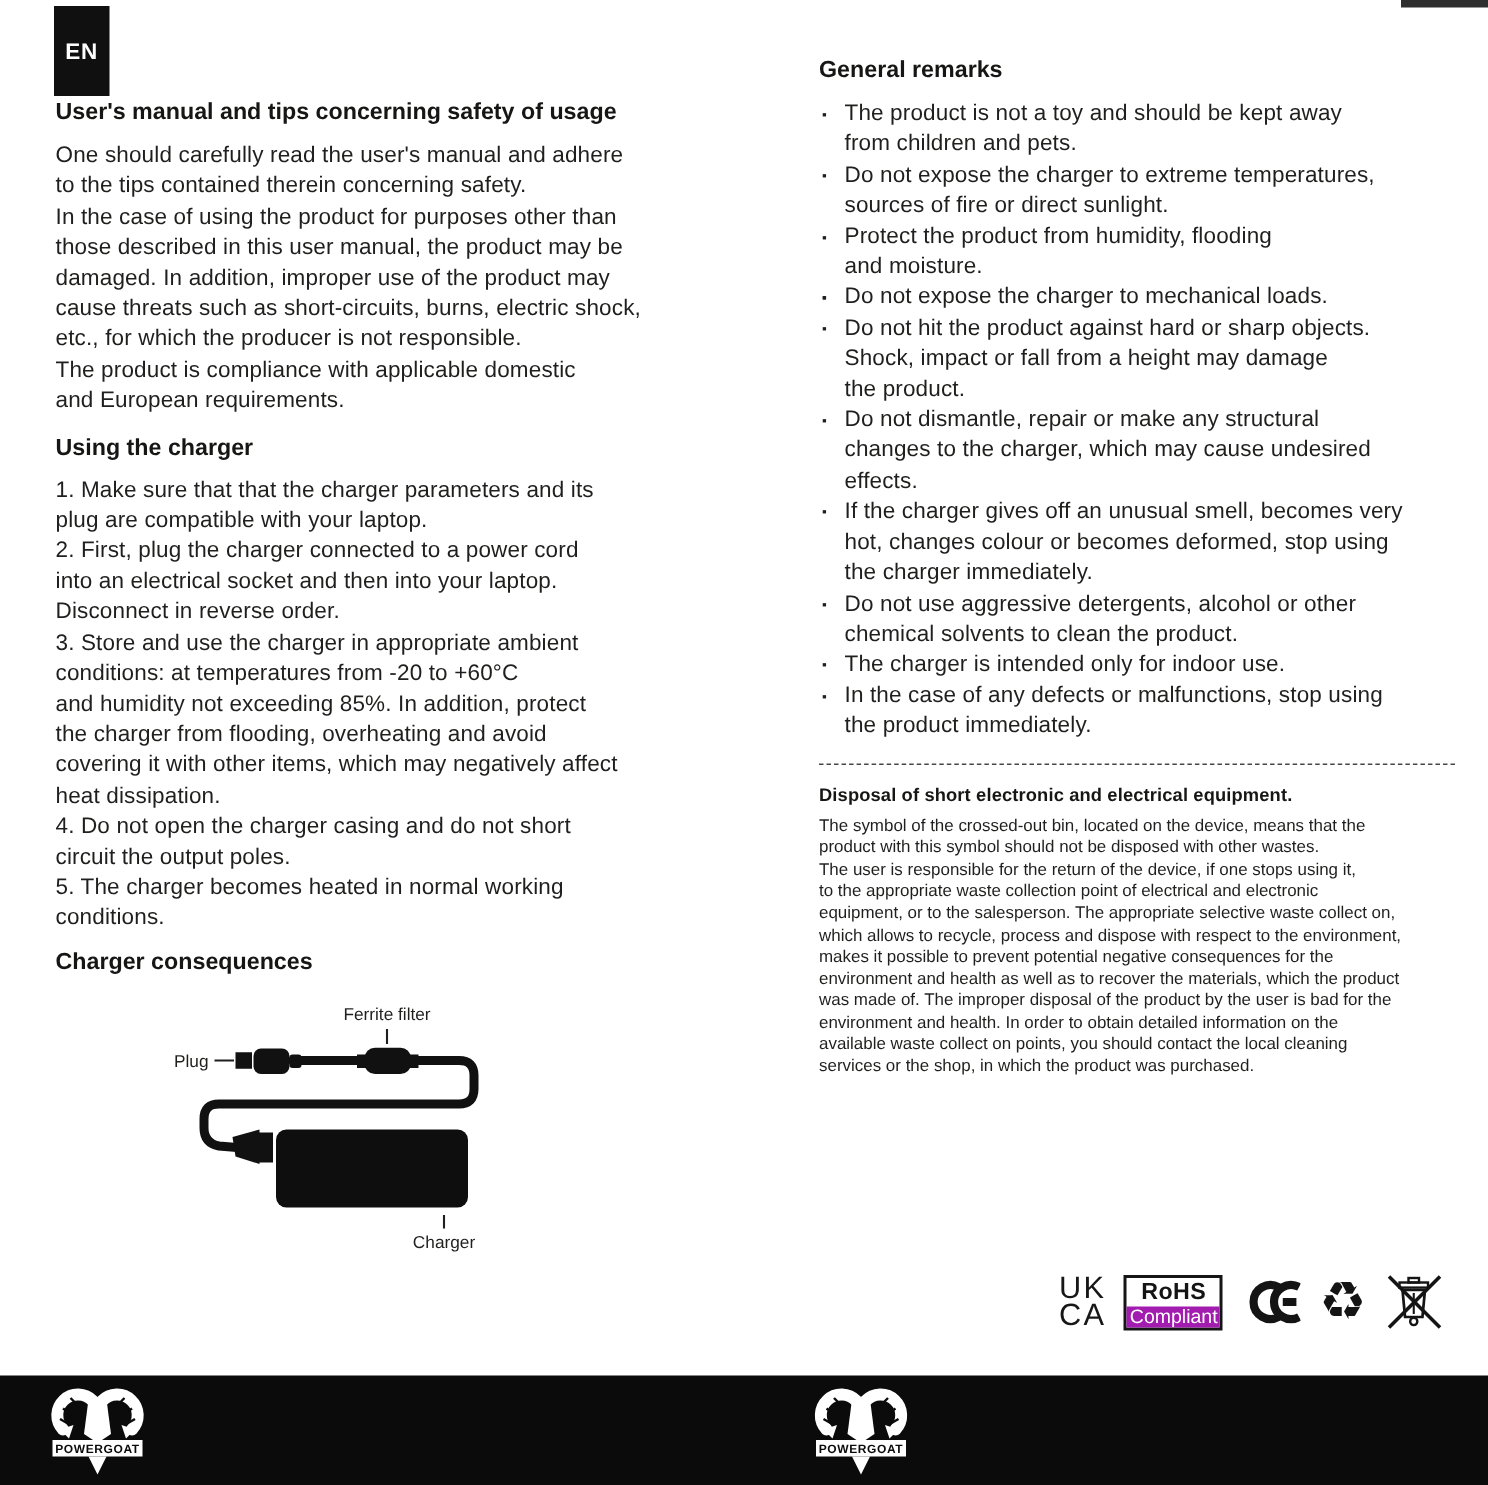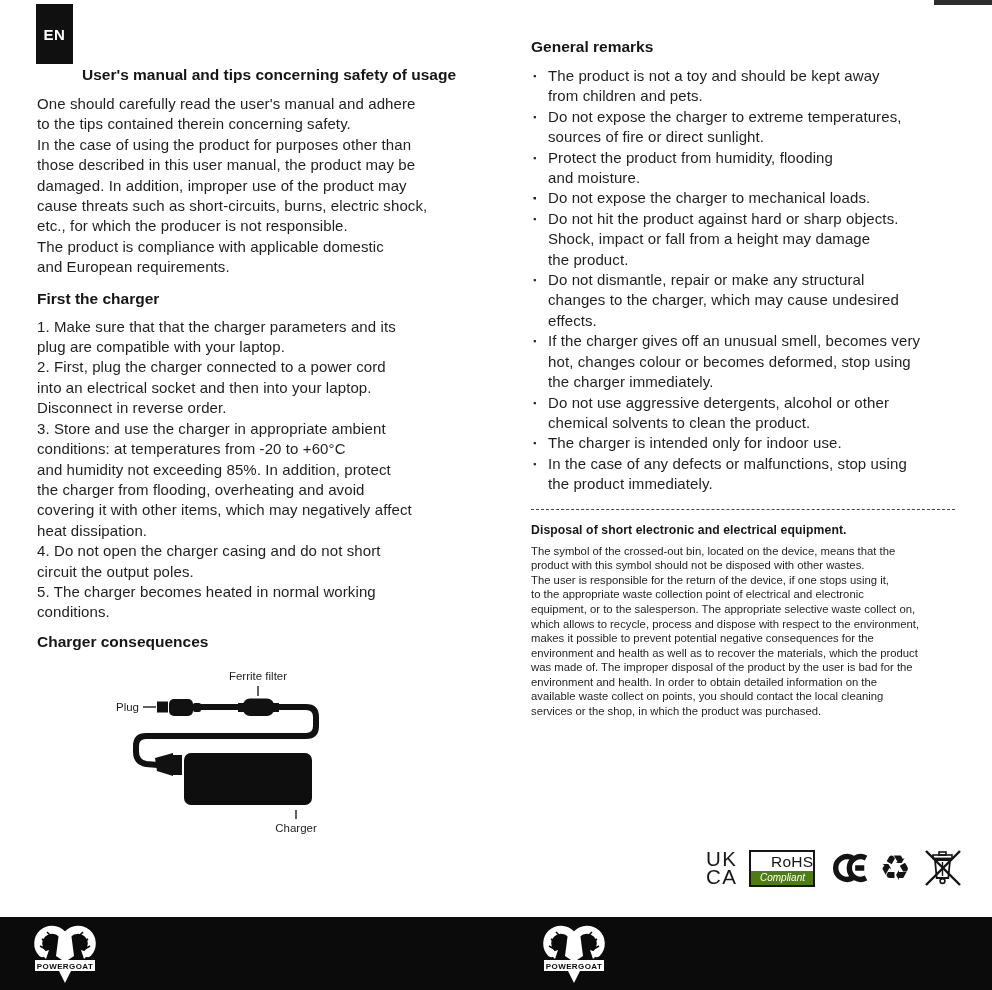--- a/index.html
+++ b/index.html
@@ -12,29 +12,29 @@
 
   .top-artifact { position:absolute; right:0; top:0; width:58px; height:5px; background:#2e2e2e; }
 
   .en-badge {
     position:absolute; left:36px; top:4px; width:37px; height:60px;
     background:#101010; color:#ffffff; font-weight:700; font-size:15px;
     display:flex; align-items:center; justify-content:center; letter-spacing:.5px;
   }
 
   .col-left  { position:absolute; left:37px; top:66px;  width:452px; }
-  .col-right { position:absolute; left:531px; top:38px; width:434px; }
+  .col-right { position:absolute; left:546px; top:38px; width:434px; }
 
   h1, h2, h3 { margin:0; font-weight:700; color:#161615; }
   h1 { font-size:15.5px; }
   h2 { font-size:15.5px; }
 
   .body-text { font-size:15px; line-height:20.4px; white-space:pre-line; letter-spacing:.1px; }
 
-  .col-left h1 { margin-bottom:10px;margin-left:45px; }
+  .col-left h1 { margin-bottom:10px; }
   h2.using { margin-top:12px; margin-bottom:9px; }
   h2.desc  { margin-top:10px; }
 
   .diagram { margin:12px 0 0 62px; }
   .diagram text { font-family:"Liberation Sans", sans-serif; font-size:11.5px; fill:#1f1f1e; }
 
   .set-includes { margin-top:20px; font-size:15px; letter-spacing:.1px; }
   .set-includes .lbl { font-weight:700; margin-right:6px; }
   .set-includes .marker { font-size:9px; vertical-align:2px; margin:0 7px 0 6px; }
 
@@ -53,22 +53,22 @@
 
   .badges-row {
     position:absolute; left:706px; top:848px;
     display:flex; align-items:center; gap:12px; color:#171717;
   }
   .ukca {
     font-weight:400; font-size:20.5px; line-height:18.5px;
     white-space:pre-line; text-align:center; letter-spacing:1.5px;
   }
   .rohs { width:62px; border:2.5px solid #151515; text-align:center; background:#fff; }
-  .rohs-top { font-weight:400; font-size:15.5px; line-height:19px; letter-spacing:.3px; color:#141414;text-align:right; }
-  .rohs-bottom { background:#4d7c0f; color:#ffffff; font-size:10px; line-height:13px; padding-bottom:1px;font-style:italic; }
+  .rohs-top { font-weight:700; font-size:15.5px; line-height:19px; letter-spacing:.3px; color:#141414; }
+  .rohs-bottom { background:#a21caf; color:#ffffff; font-size:13px; line-height:13px; padding-bottom:1px; }
   .ce-mark svg, .recycle-mark, .bin-mark svg { display:block; }
   .recycle-mark { font-size:35px; line-height:36px; color:#141414; }
 
   .footer { position:absolute; left:0; top:917px; width:992px; height:73px; background:#0b0b0b; }
   .goat { position:absolute; top:7px; width:62px; height:60px; }
   .goat.g1 { left:34px; }
   .goat.g2 { left:543px; }
   .goat text { font-family:"Liberation Sans", sans-serif; }
 </style>
 </head>
@@ -85,21 +85,21 @@
     <div class="body-text">One should carefully read the user's manual and adhere
 to the tips contained therein concerning safety.
 In the case of using the product for purposes other than
 those described in this user manual, the product may be
 damaged. In addition, improper use of the product may
 cause threats such as short-circuits, burns, electric shock,
 etc., for which the producer is not responsible.
 The product is compliance with applicable domestic
 and European requirements.</div>
 
-    <h2 class="using">First the charger</h2>
+    <h2 class="using">Using the charger</h2>
     <div>
       <div class="body-text">1. Make sure that that the charger parameters and its
 plug are compatible with your laptop.</div>
       <div class="body-text">2. First, plug the charger connected to a power cord
 into an electrical socket and then into your laptop.
 Disconnect in reverse order.</div>
       <div class="body-text">3. Store and use the charger in appropriate ambient
 conditions: at temperatures from -20 to +60°C
 and humidity not exceeding 85%. In addition, protect
 the charger from flooding, overheating and avoid

